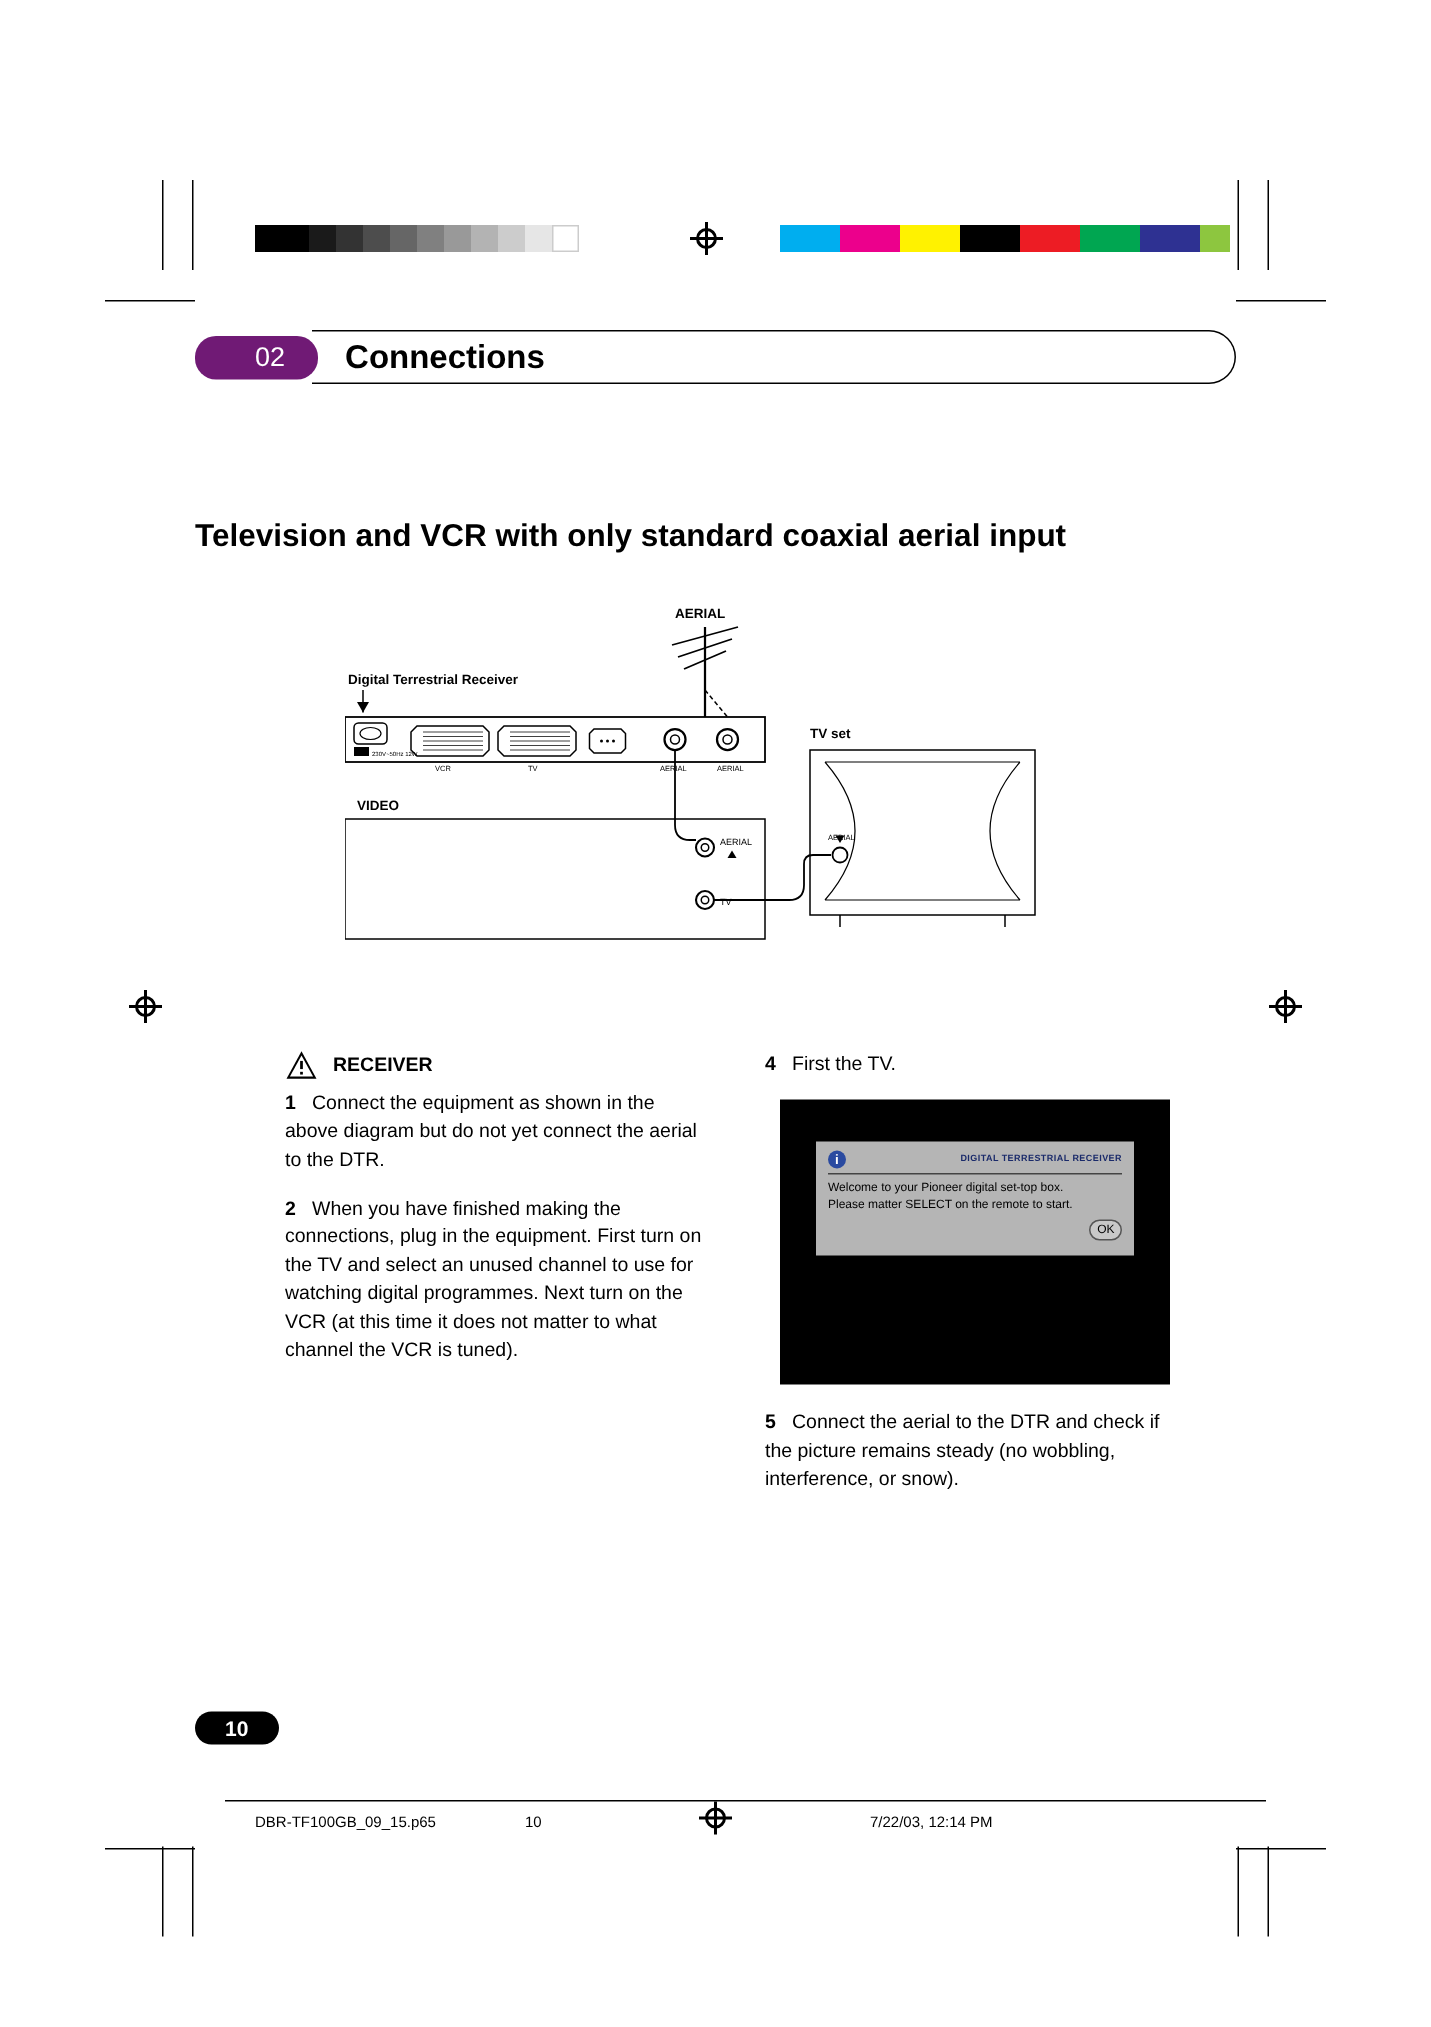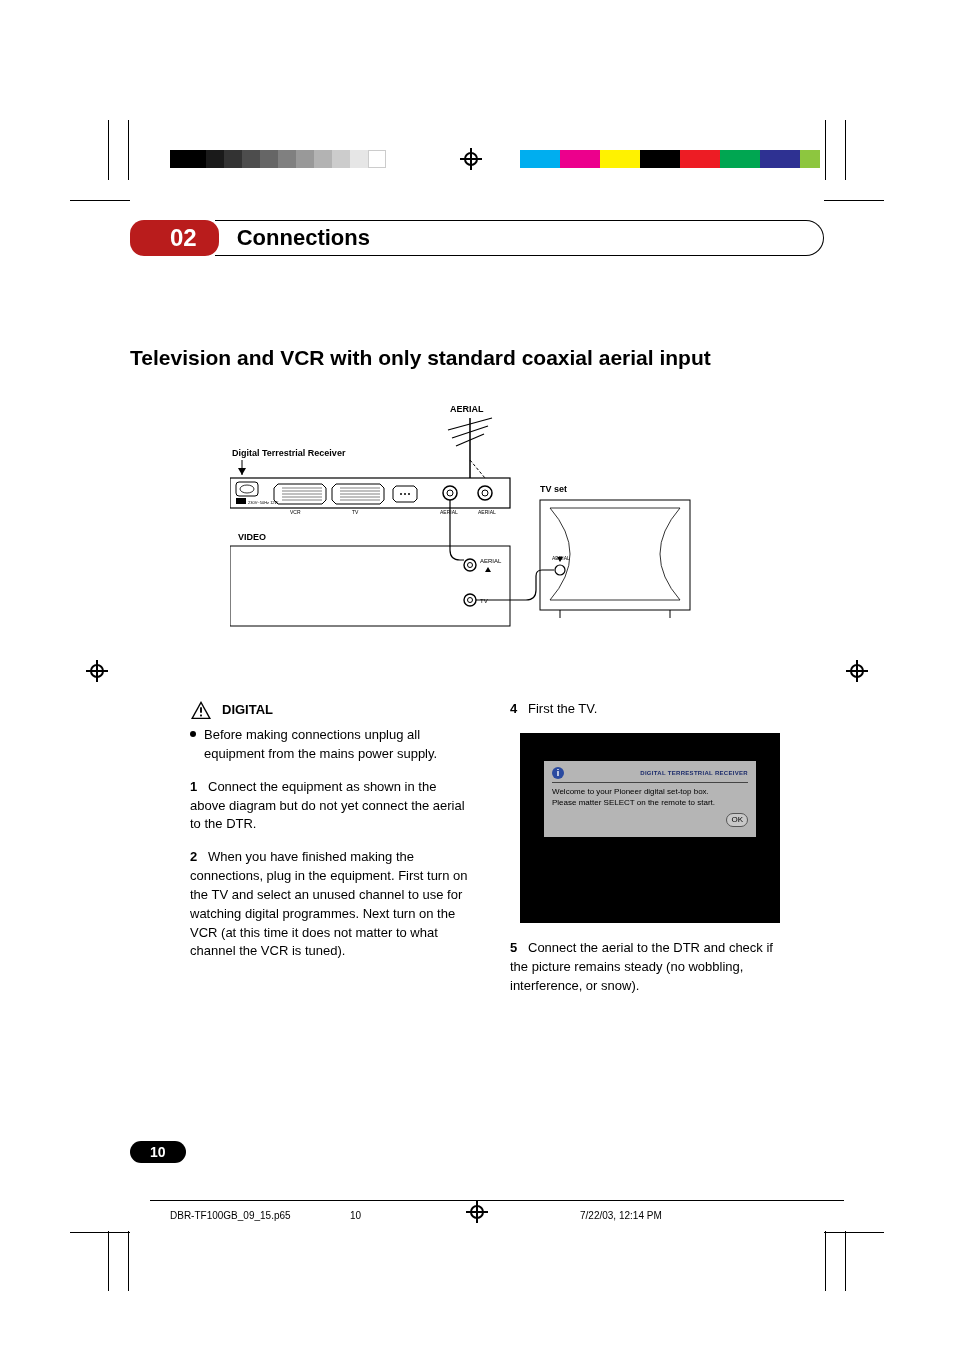--- a/index.html
+++ b/index.html
@@ -21,21 +21,21 @@
   .color-steps div { width:40px; height:18px; }
 
   .trim { position:absolute; background:#000; }
   .trim.v { width:1px; height:60px; }
   .trim.h { height:1px; width:60px; }
 
   
   .page { position:absolute; left:130px; top:220px; width:694px; }
 
   .chapter-bar { display:flex; align-items:center; gap:14px; margin-bottom:90px; }
-  .chapter-pill { background:#b91c1c; color:#fff; font-weight:700; font-size:24px; padding:4px 22px 4px 40px; border-radius:14px; }
+  .chapter-pill { background:#701a75; color:#fff; font-weight:400; font-size:18px; padding:4px 22px 4px 40px; border-radius:14px; }
   .chapter-title { font-size:22px; font-weight:700; color:#000; flex:1; border:1px solid #000; border-left:none; border-radius:0 18px 18px 0; padding:4px 0 4px 4px; margin-left:-18px; padding-left:22px; }
 
   .section-title { font-size:21px; font-weight:700; margin-bottom:30px; }
 
   .diagram-area { margin-left:100px; width:520px; height:260px; position:relative; margin-bottom:40px; }
 
   
 
   .cols { display:flex; gap:40px; margin-left:60px; }
   .col { width:280px; font-size:13px; line-height:1.45; }
@@ -217,25 +217,21 @@
   <div class="cols">
 
     <div class="col">
       <div class="caution-head">
         <svg class="caution-tri" viewBox="0 0 24 22">
           <polygon points="12,1 23,21 1,21" fill="#000"></polygon>
           <polygon points="12,4 20.5,19.5 3.5,19.5" fill="#fff"></polygon>
           <rect x="11" y="8" width="2" height="6" fill="#000"></rect>
           <rect x="11" y="16" width="2" height="2" fill="#000"></rect>
         </svg>
-        <span>DIGITAL</span>
-      </div>
-      <div class="bullet-row">
-        <div class="bullet-dot"></div>
-        <div>Before making connections unplug all equipment from the mains power supply.</div>
+        <span>RECEIVER</span>
       </div>
 
       <div class="step">
         <span class="num">1</span><span>Connect the equipment as shown in the above diagram but do not yet connect the aerial to the DTR.</span>
       </div>
       <div class="step">
         <span class="num">2</span><span>When you have finished making the connections, plug in the equipment. First turn on the TV and select an unused channel to use for watching digital programmes. Next turn on the VCR (at this time it does not matter to what channel the VCR is tuned).</span>
       </div>
     </div>
 

